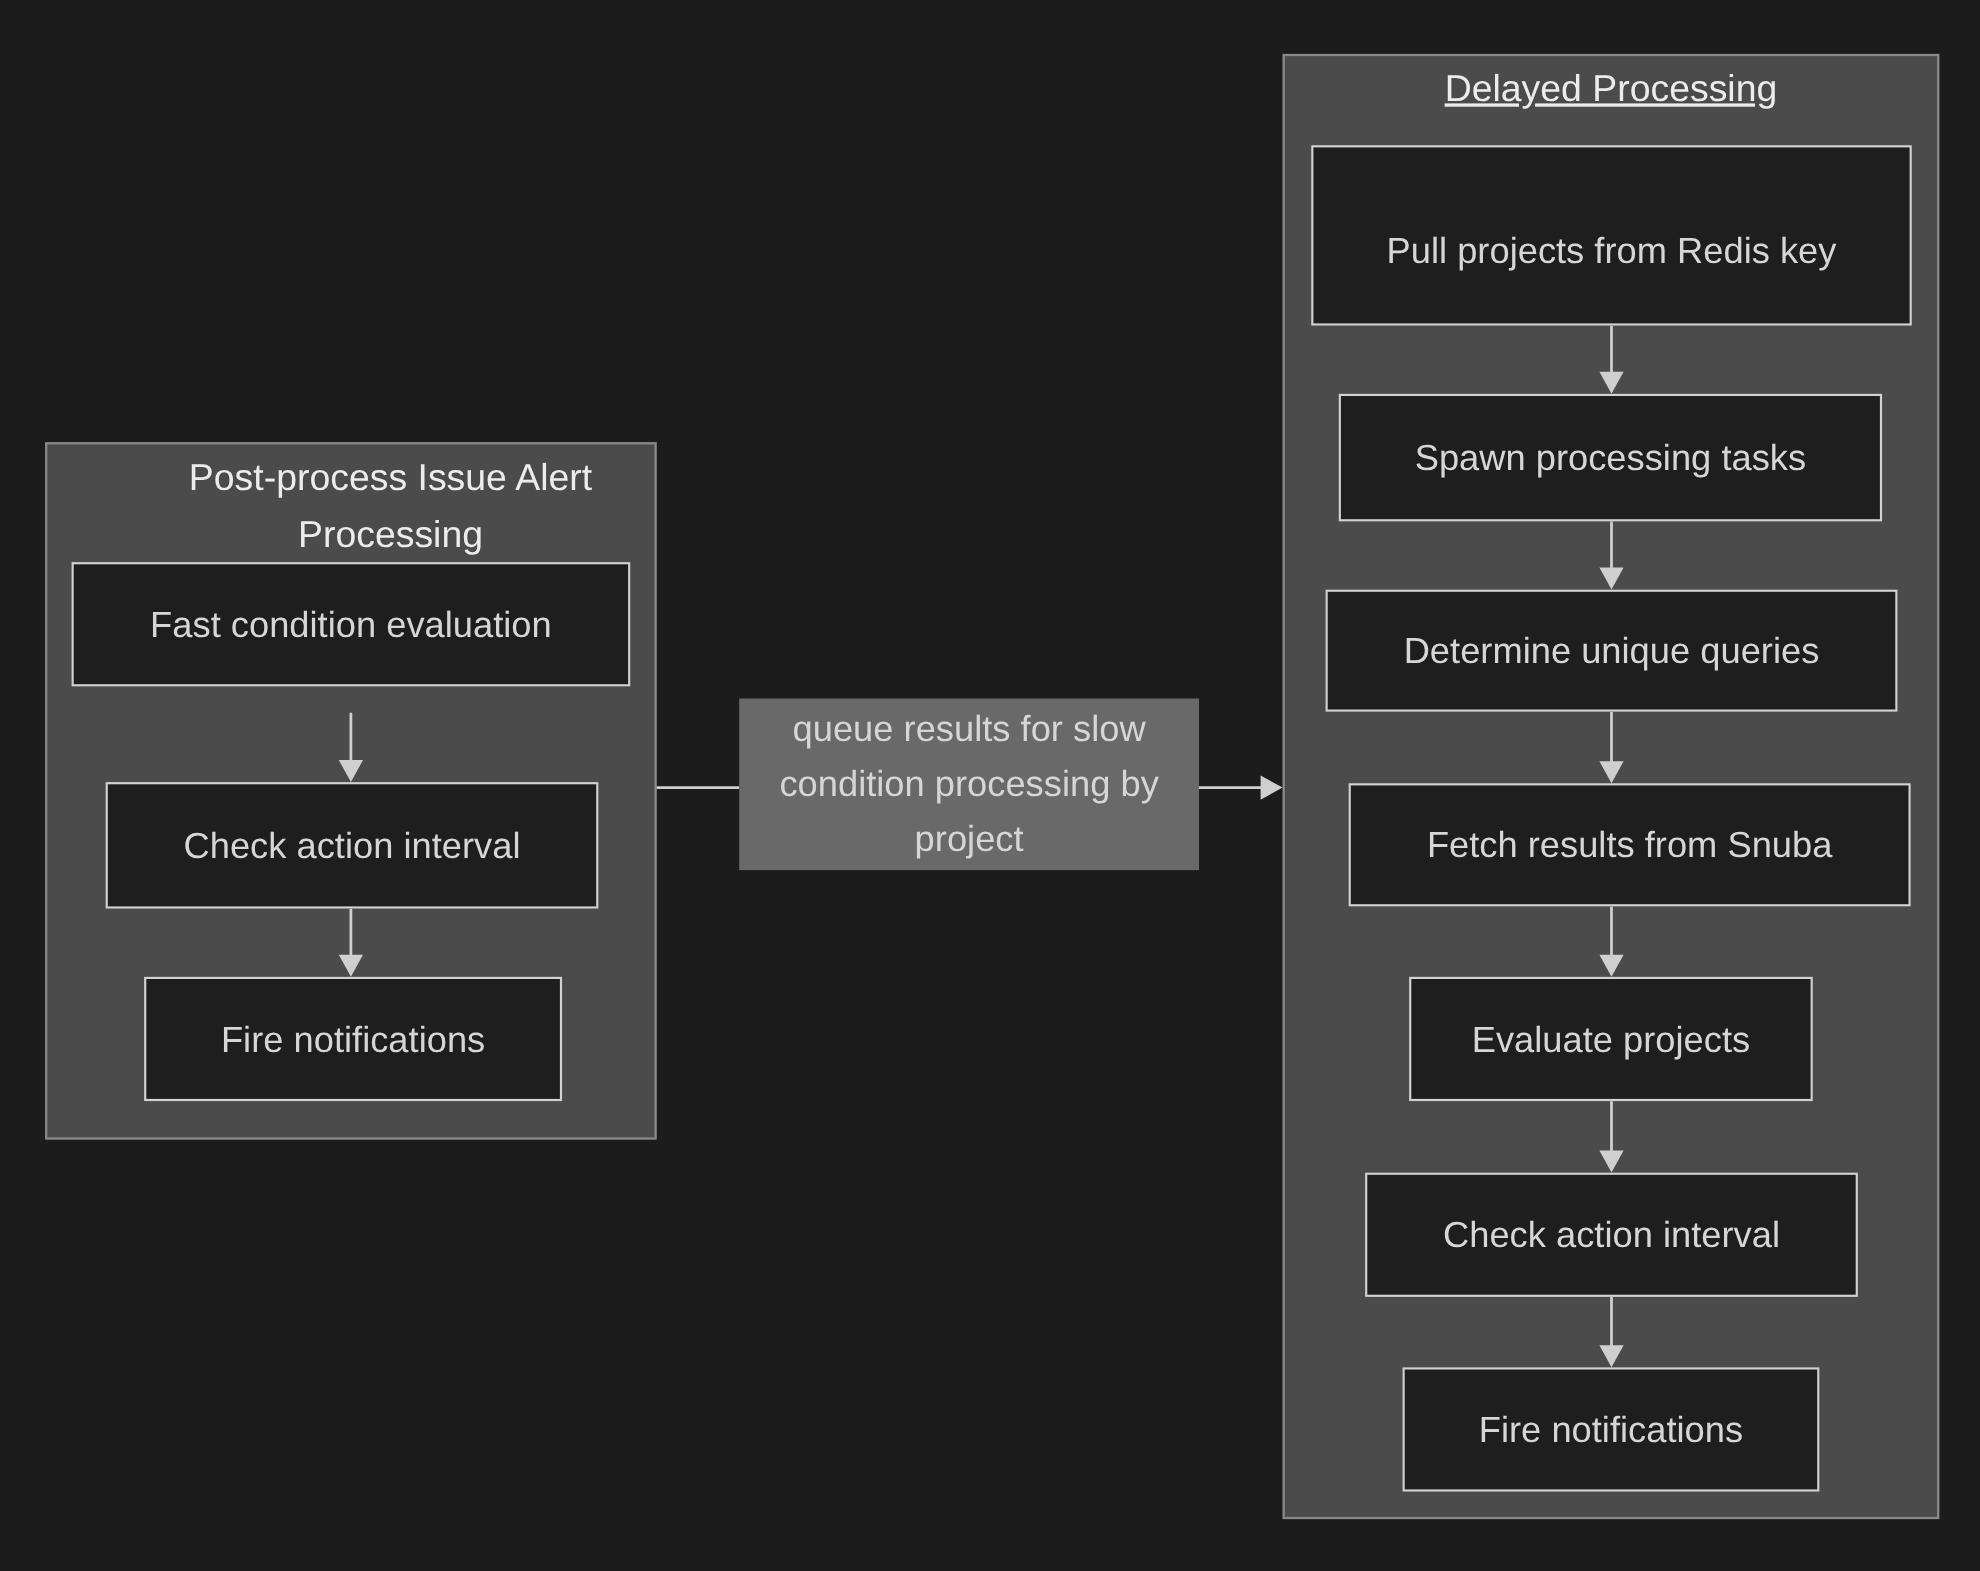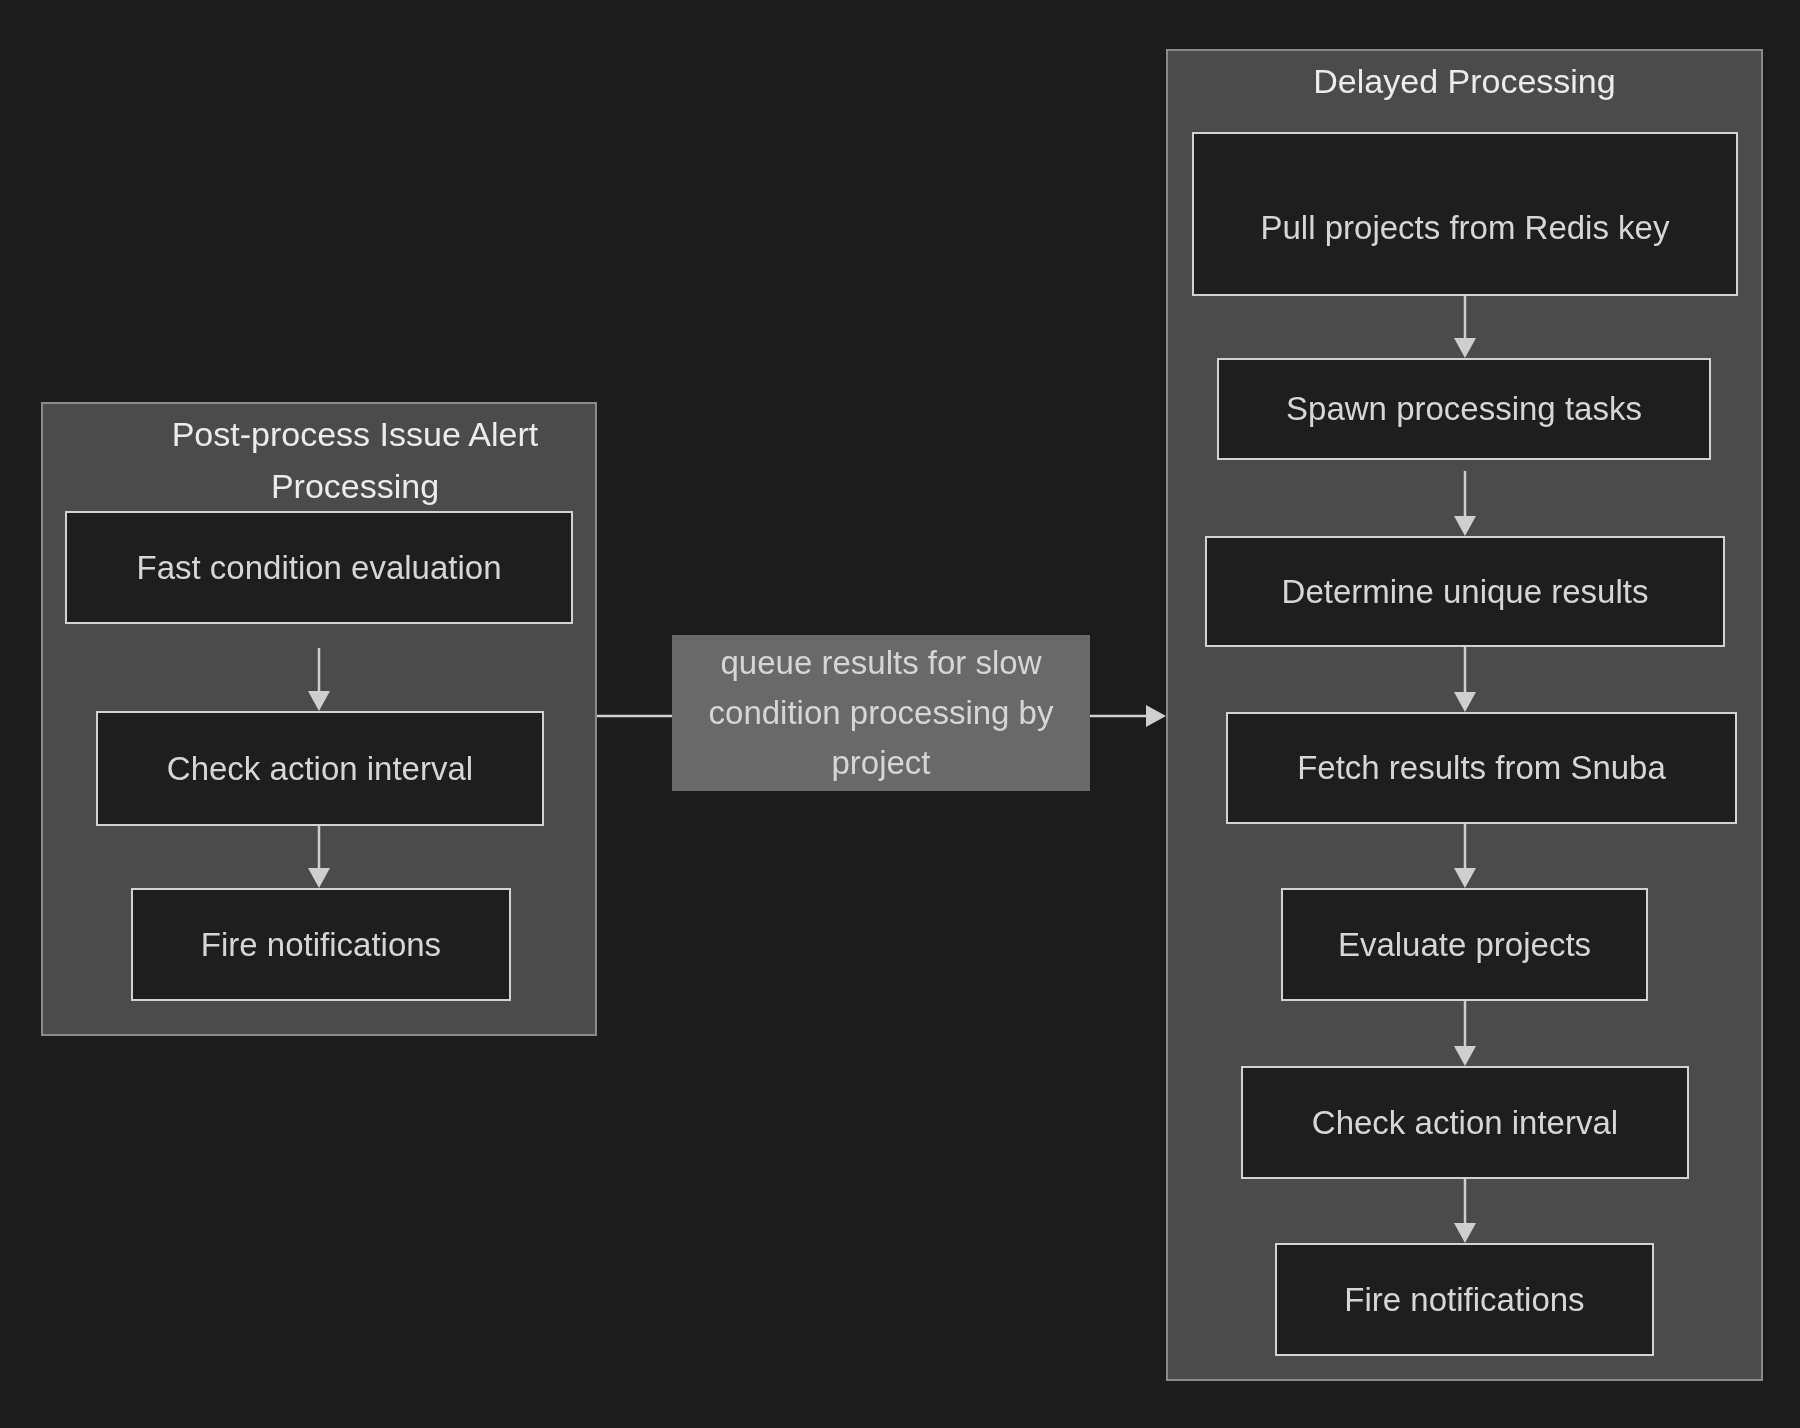--- a/index.html
+++ b/index.html
@@ -100,44 +100,44 @@
     <polygon points="1454,1046 1476,1046 1465,1066"></polygon>
     <line x1="1465" y1="1179" x2="1465" y2="1225"></line>
     <polygon points="1454,1223 1476,1223 1465,1243"></polygon>
 
     <line x1="597" y1="716" x2="672" y2="716"></line>
     <line x1="1090" y1="716" x2="1148" y2="716"></line>
     <polygon points="1146,705 1146,727 1166,716"></polygon>
   </svg>
 
   <div class="cluster-title" style="left:41px; top:402px; width:548px;margin-left:40px;">Post-process Issue Alert Processing</div>
-  <div class="cluster-title" style="left:1166px; top:49px; width:597px;">Delayed Processing</div>
+  <div class="cluster-title" style="left:1166px; top:49px; width:597px;text-decoration:underline;">Delayed Processing</div>
 
   <div class="edge-label">
     <span>queue results for slow condition processing by project</span>
   </div>
 
   <div class="node" style="left:65px; top:511px; width:508px; height:113px;">
     <span>Fast condition evaluation</span>
   </div>
   <div class="node" style="left:96px; top:711px; width:448px; height:115px;">
     <span>Check action interval</span>
   </div>
   <div class="node" style="left:131px; top:888px; width:380px; height:113px;">
     <span>Fire notifications</span>
   </div>
 
   <div class="node wrap-narrow" style="left:1192px; top:132px; width:546px; height:164px;">
     <span>Pull projects from Redis key</span>
   </div>
-  <div class="node" style="left:1217px; top:358px; width:494px; height:102px;">
+  <div class="node" style="left:1217px; top:358px; width:494px; height:116px;">
     <span>Spawn processing tasks</span>
   </div>
   <div class="node" style="left:1205px; top:536px; width:520px; height:111px;">
-    <span>Determine unique results</span>
+    <span>Determine unique queries</span>
   </div>
   <div class="node" style="left:1226px; top:712px; width:511px; height:112px;">
     <span>Fetch results from Snuba</span>
   </div>
   <div class="node" style="left:1281px; top:888px; width:367px; height:113px;">
     <span>Evaluate projects</span>
   </div>
   <div class="node" style="left:1241px; top:1066px; width:448px; height:113px;">
     <span>Check action interval</span>
   </div>

